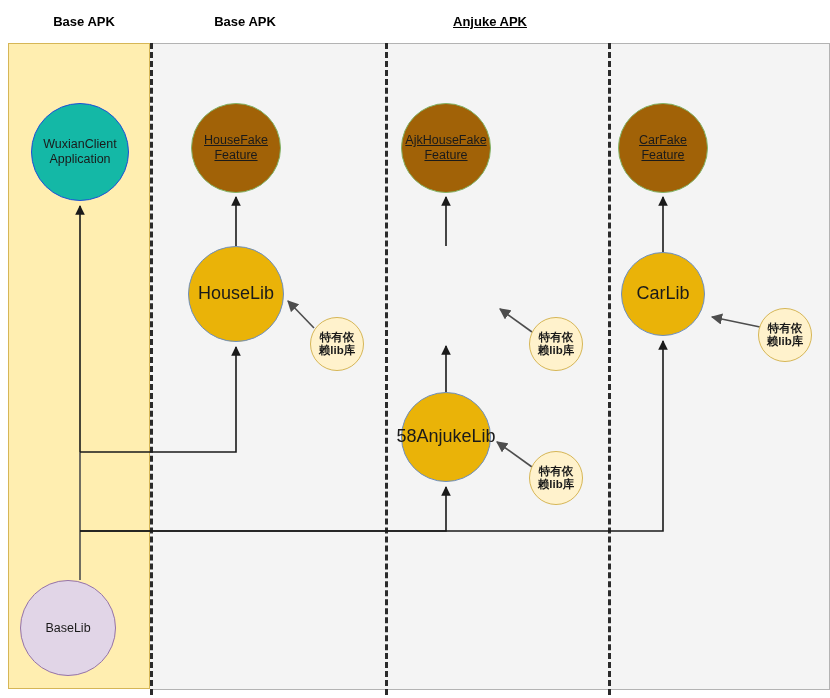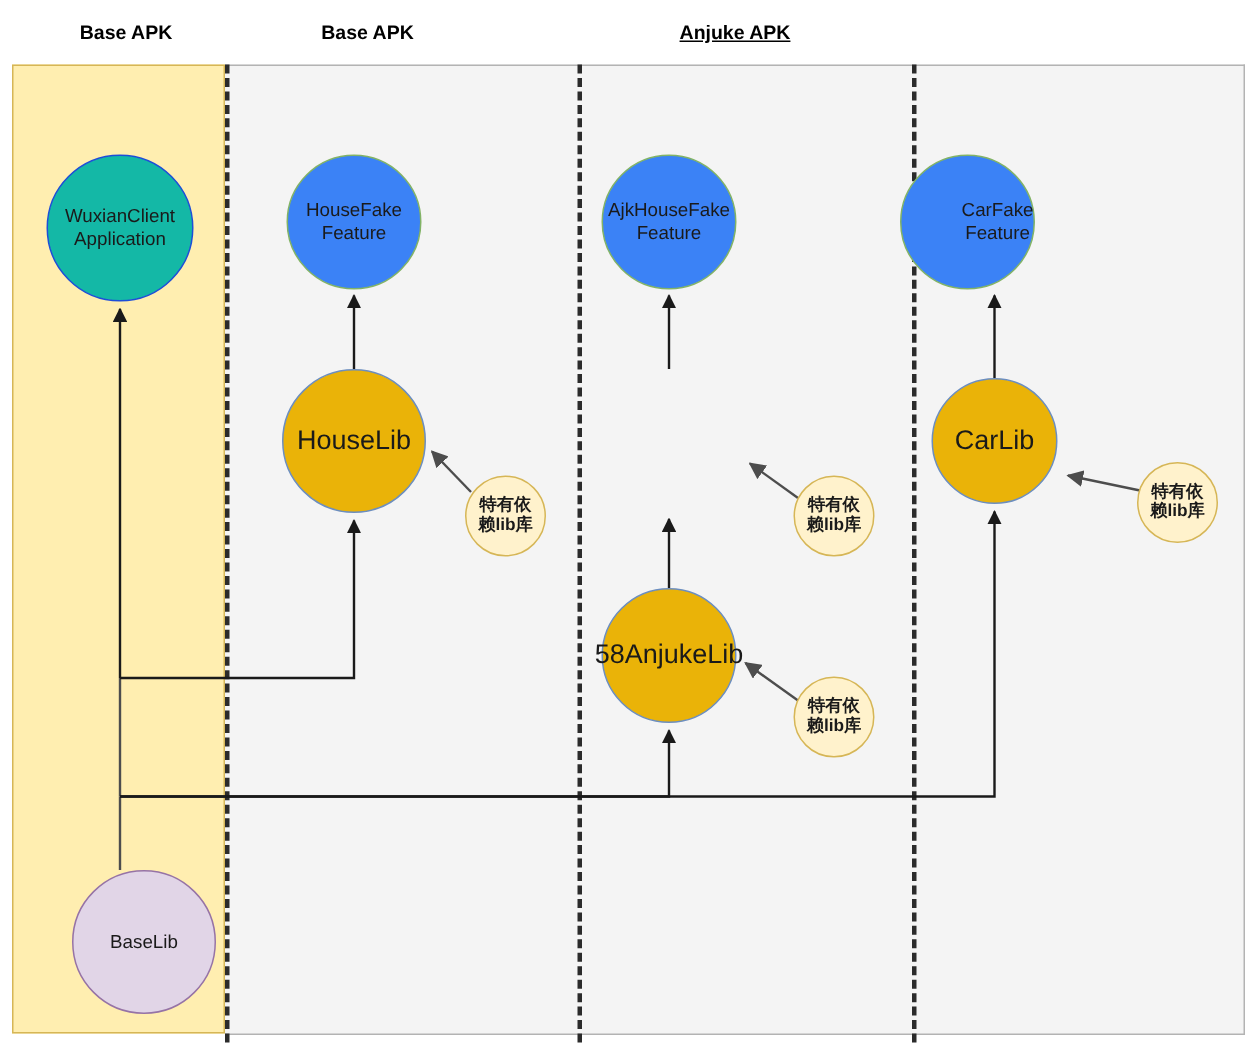--- a/index.html
+++ b/index.html
@@ -71,23 +71,24 @@
     line-height: 1.18;
     color: #1a1a1a;
     white-space: pre-line;
   }
   .node-app {
     background: #14b8a6;
     border: 1px solid #1d4ed8;
     font-size: 12.5px;
   }
   .node-feature {
-    background: #3b82f6;
+    background: #a16207;
     border: 1px solid #82b366;
     font-size: 12.5px;
+    text-decoration: underline;
   }
   .node-lib {
     background: #eab308;
     border: 1px solid #6c8ebf;
     font-size: 18px;
   }
   .node-base {
     background: #e1d5e7;
     border: 1px solid #9673a6;
     font-size: 12.5px;
@@ -167,39 +168,39 @@
   <div class="node node-feature" style="left:191px;top:103px;width:90px;height:90px;">
     <span>HouseFake
 Feature</span>
   </div>
 
   <div class="node node-feature" style="left:401px;top:103px;width:90px;height:90px;">
     <span>AjkHouseFake
 Feature</span>
   </div>
 
-  <div class="node node-feature" style="left:600px;top:103px;width:90px;height:90px;justify-content:flex-end;">
+  <div class="node node-feature" style="left:618px;top:103px;width:90px;height:90px;">
     <span>CarFake
 Feature</span>
   </div>
 
   <div class="node node-lib" style="left:188px;top:246px;width:96px;height:96px;">
     <span>HouseLib</span>
   </div>
 
 
   <div class="node node-lib" style="left:621px;top:252px;width:84px;height:84px;">
     <span>CarLib</span>
   </div>
 
   <div class="node node-lib" style="left:401px;top:392px;width:90px;height:90px;">
     <span>58AnjukeLib</span>
   </div>
 
-  <div class="node node-base" style="left:48px;top:580px;width:96px;height:96px;align-items:center;">
+  <div class="node node-base" style="left:20px;top:580px;width:96px;height:96px;align-items:center;">
     <span>BaseLib</span>
   </div>
 
   <div class="node node-note" style="left:310px;top:317px;width:54px;height:54px;">
     <span>特有依
 赖lib库</span>
   </div>
 
   <div class="node node-note" style="left:529px;top:317px;width:54px;height:54px;">
     <span>特有依

